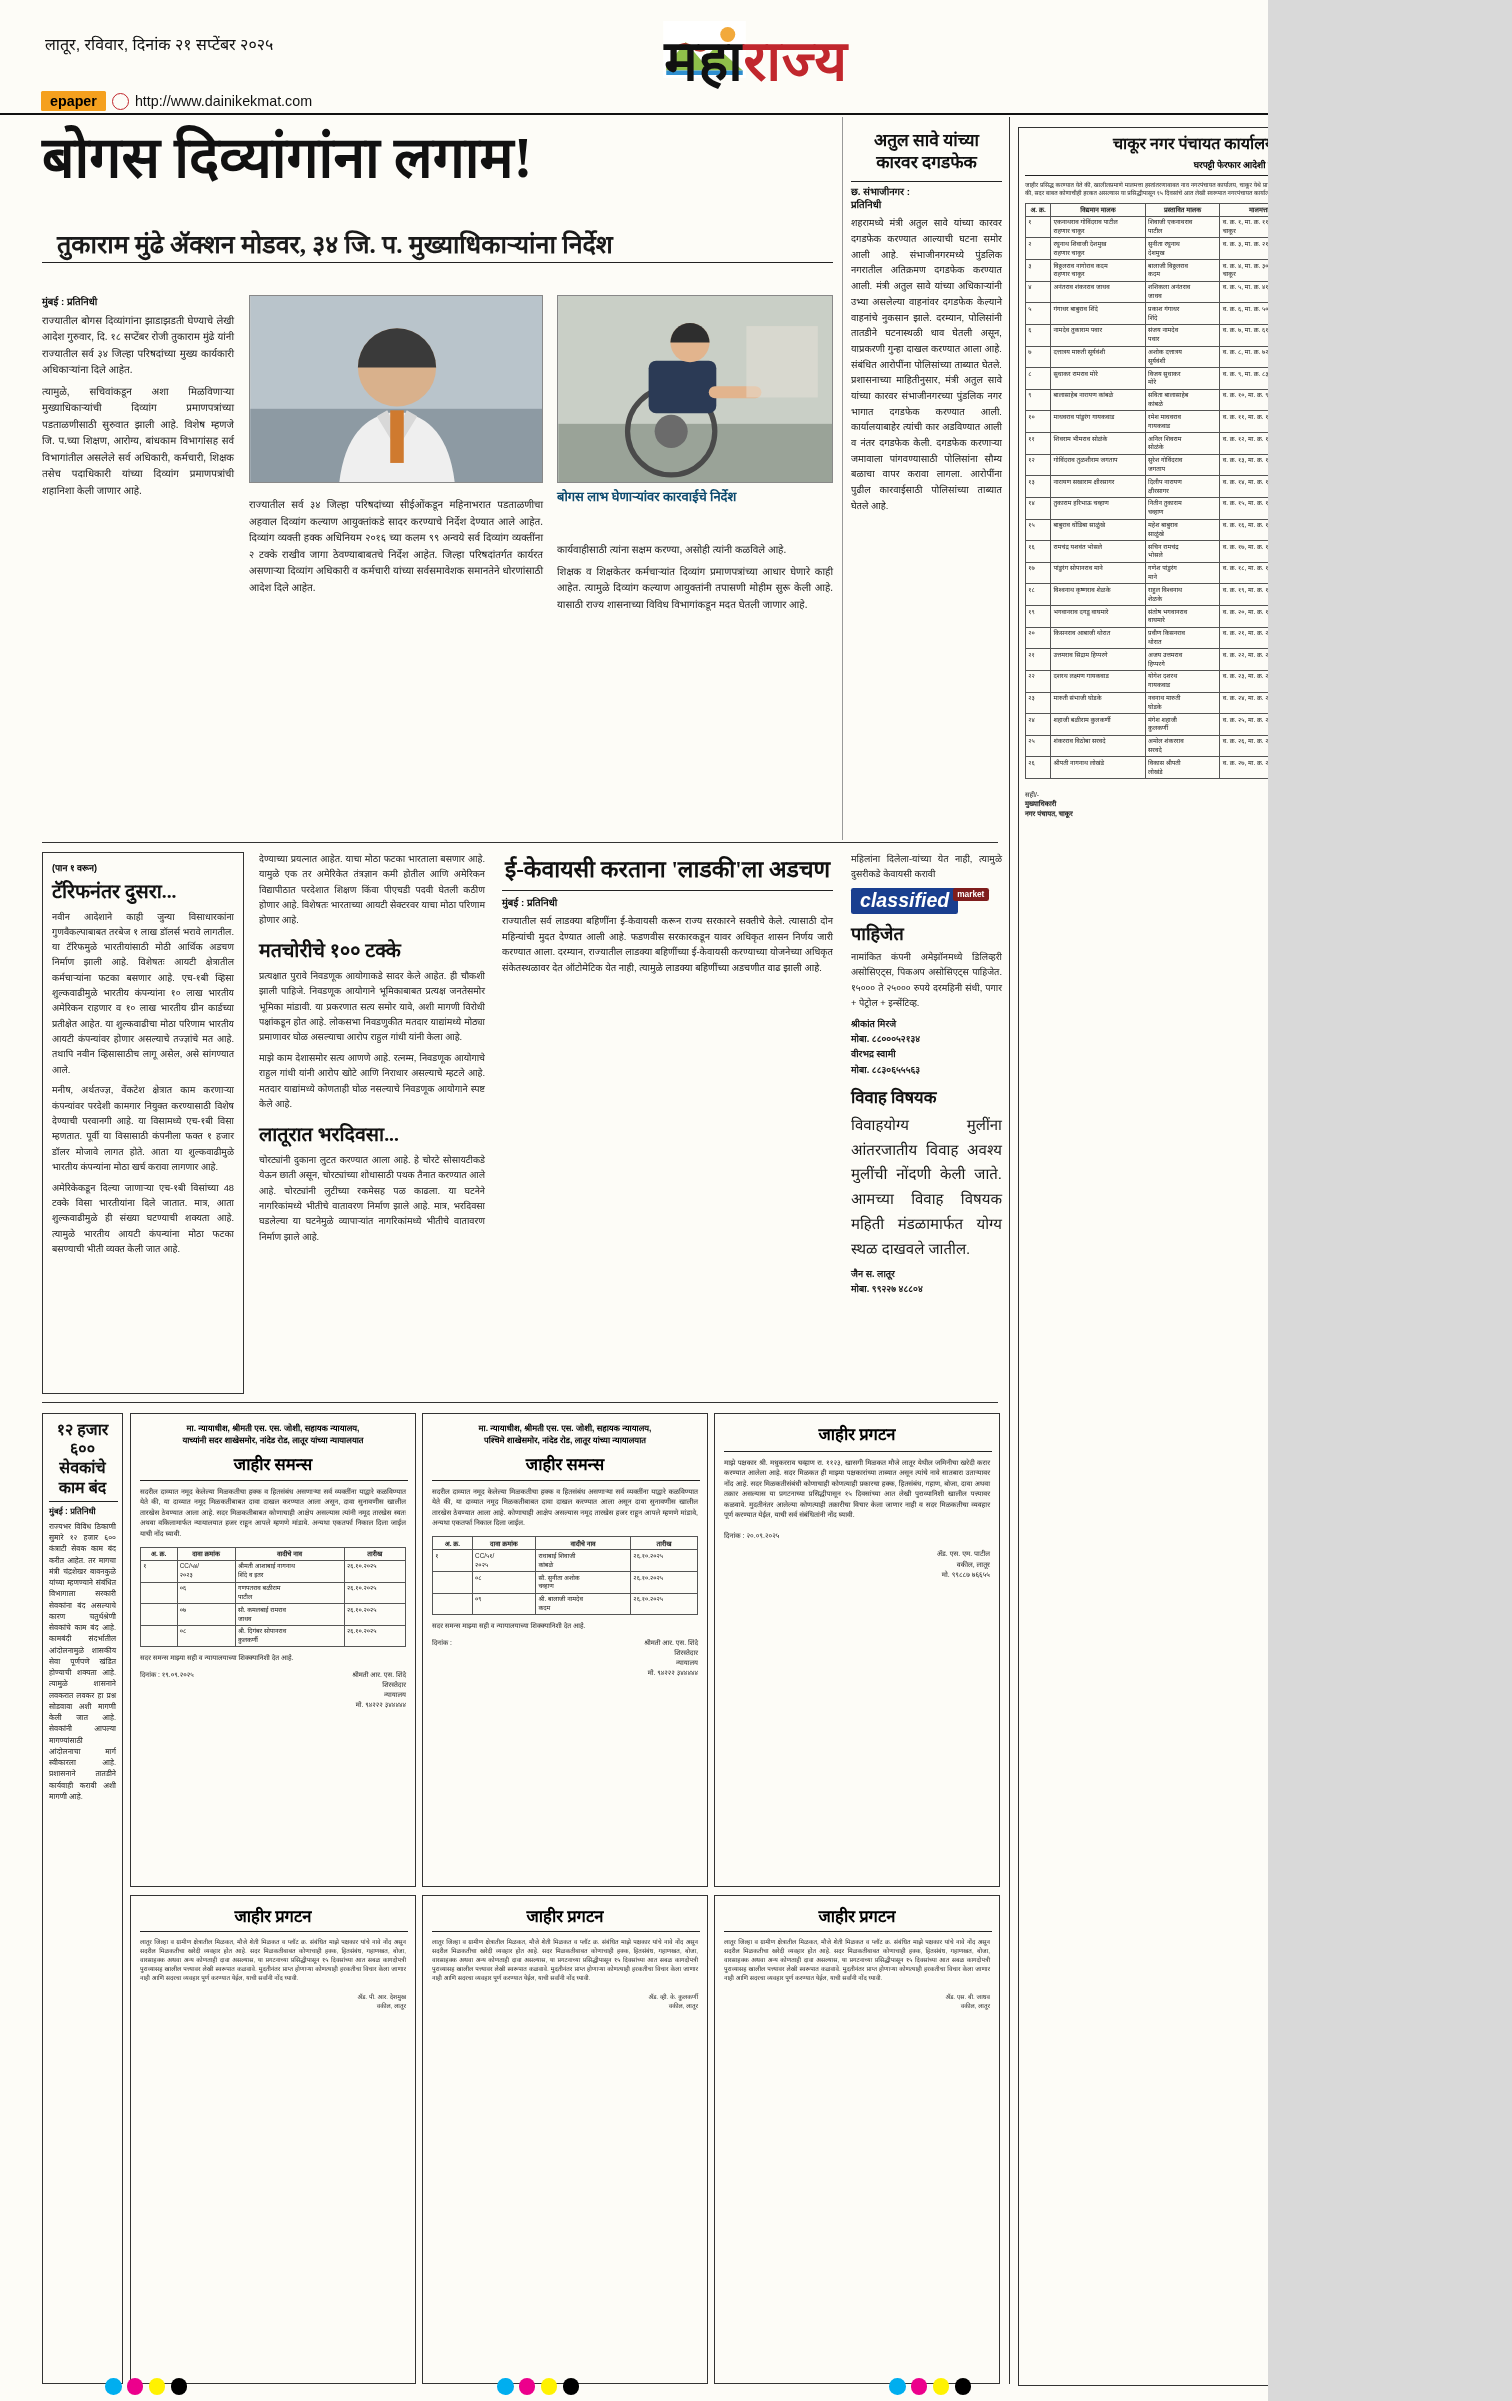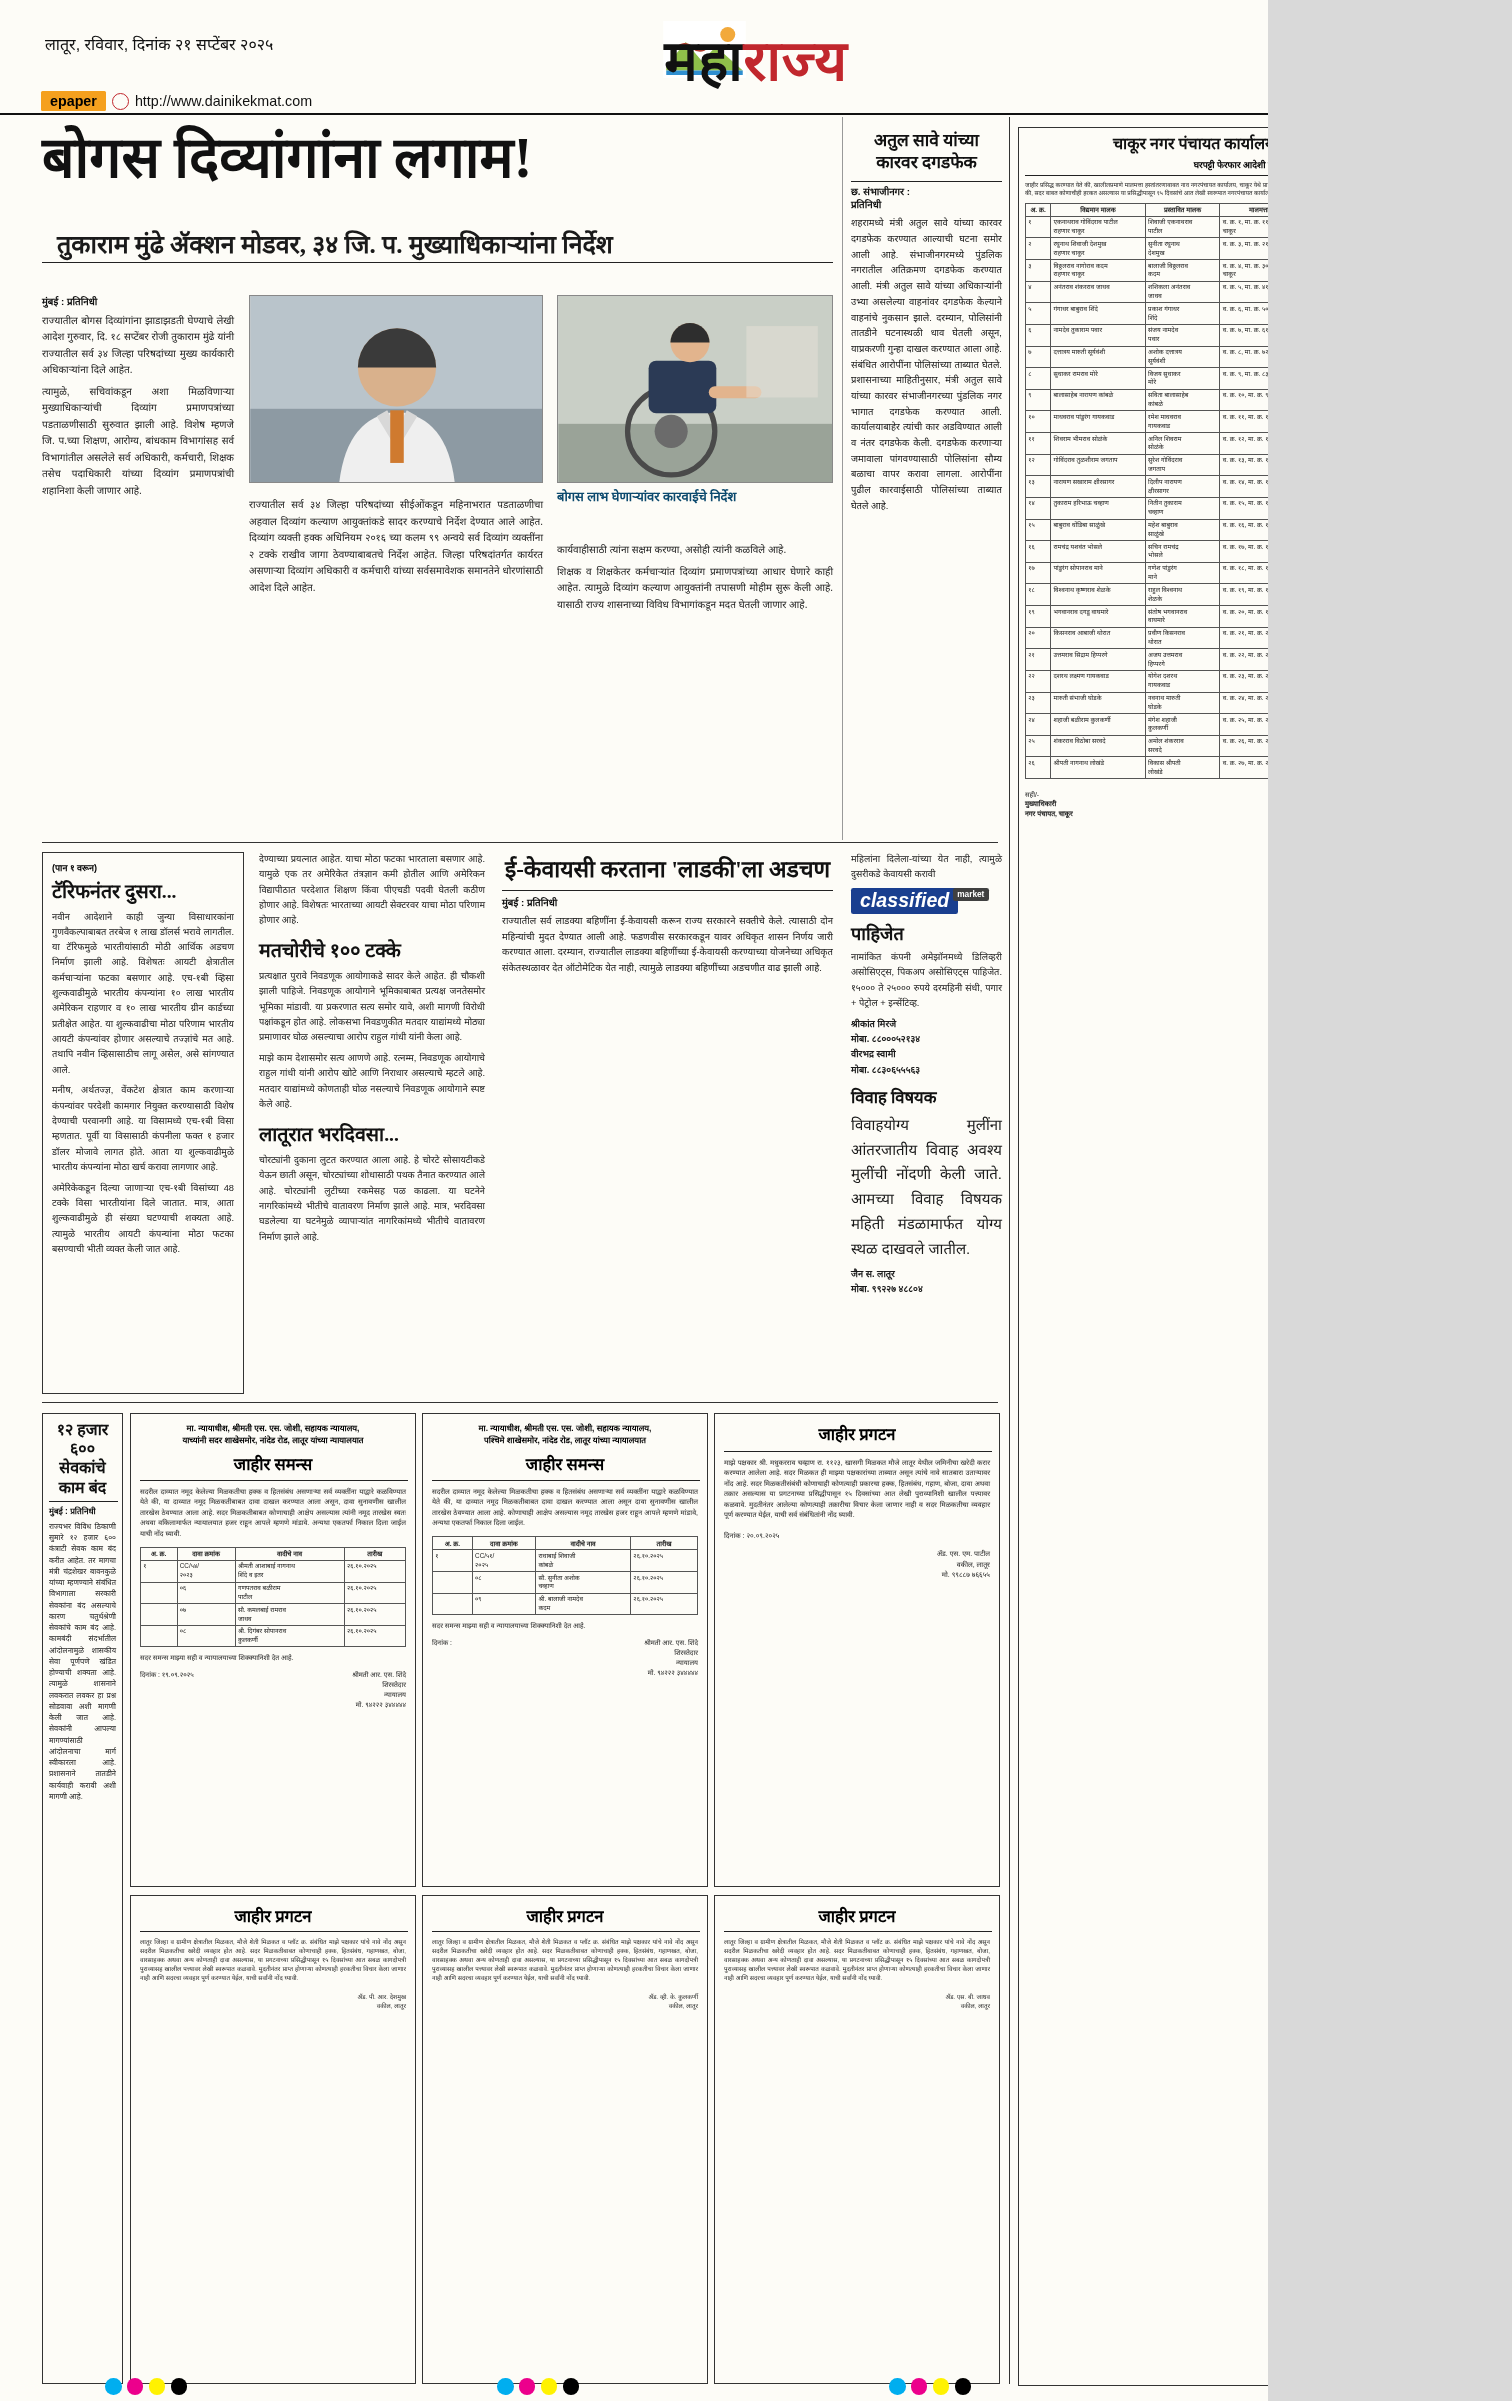--- a/index.html
+++ b/index.html
@@ -197,21 +197,21 @@
   </div>
 
   <div class="box" style="left:502px;top:852px;width:331px;height:0;"></div>
 
   <div class="box" style="left:851px;top:852px;width:151px;">
     <div class="mtext" style="font-size:9.3px;">
       <p>महिलांना दिलेला-यांच्या येत नाही, त्यामुळे दुसरीकडे केवायसी करावी</p>
     </div>
     <div style="margin:4.5px 0 7.5px 0;">
       <span class="classified-badge">classified</span>
-      <span style="display:inline-block;background:#404040;color:#fff;font-size:8.3px;font-weight:bold;padding:1.5px 4.5px;border-radius:2.3px;vertical-align:top;margin-left:-9px;">market</span>
+      <span style="display:inline-block;background:#7f1d1d;color:#fff;font-size:8.3px;font-weight:bold;padding:1.5px 4.5px;border-radius:2.3px;vertical-align:top;margin-left:-9px;">market</span>
     </div>
     <div class="hl" style="font-size:18px;margin-bottom:4.5px;">पाहिजेत</div>
     <div class="mtext" style="font-size:9.3px;">
       <p>नामांकित कंपनी अमेझॉनमध्ये डिलिव्हरी असोसिएट्स, पिकअप असोसिएट्स पाहिजेत. १५००० ते २५००० रुपये दरमहिनी संधी, पगार + पेट्रोल + इन्सेंटिव्ह.</p>
     </div>
     <div class="mtext" style="font-size:9.3px;font-weight:bold;">
       <div>श्रीकांत मिरजे</div>
       <div>मोबा. ८८०००५२१३४</div>
       <div>वीरभद्र स्वामी</div>
       <div>मोबा. ८८३०६५५५६३</div>

